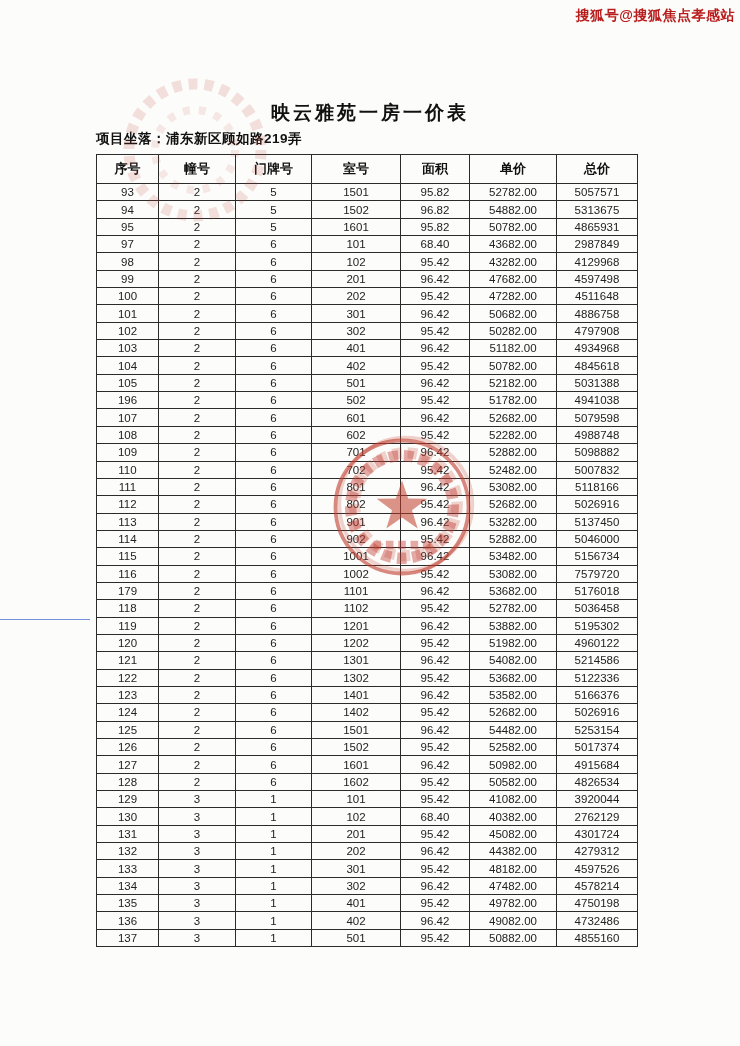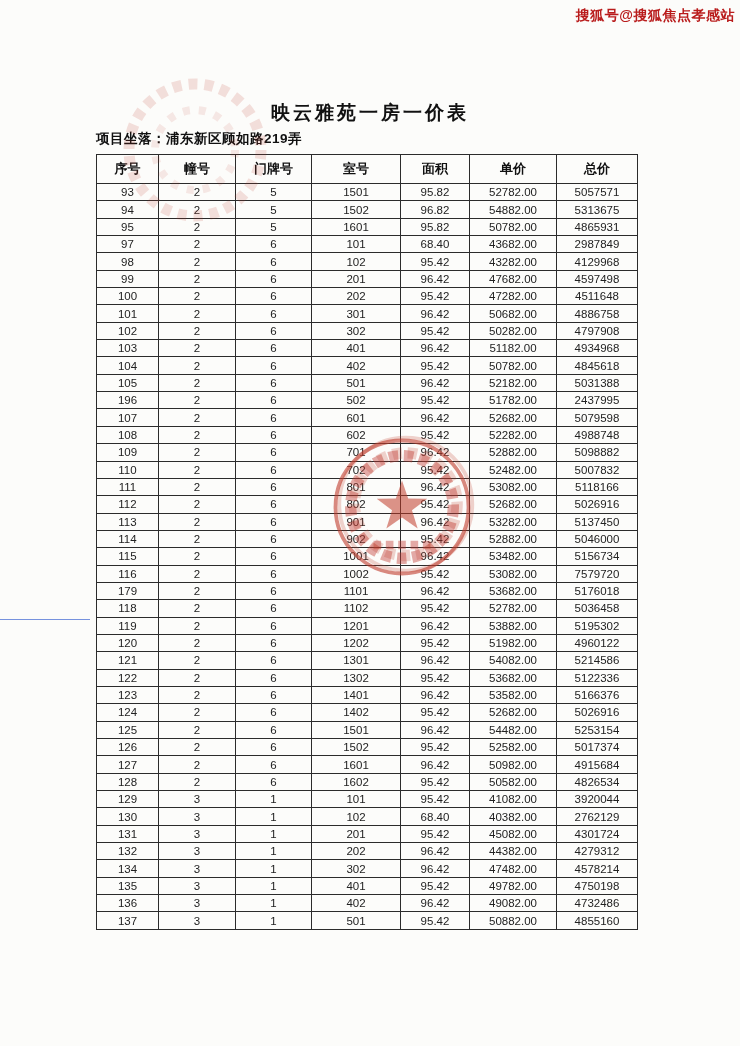--- a/index.html
+++ b/index.html
@@ -192,21 +192,21 @@
           <td>52182.00</td>
           <td>5031388</td>
         </tr>
         <tr>
           <td>196</td>
           <td>2</td>
           <td>6</td>
           <td>502</td>
           <td>95.42</td>
           <td>51782.00</td>
-          <td>2437995</td>
+          <td>4941038</td>
         </tr>
         <tr>
           <td>107</td>
           <td>2</td>
           <td>6</td>
           <td>601</td>
           <td>96.42</td>
           <td>52682.00</td>
           <td>5079598</td>
         </tr>
@@ -427,20 +427,29 @@
           <td>4301724</td>
         </tr>
         <tr>
           <td>132</td>
           <td>3</td>
           <td>1</td>
           <td>202</td>
           <td>96.42</td>
           <td>44382.00</td>
           <td>4279312</td>
+        </tr>
+        <tr>
+          <td>133</td>
+          <td>3</td>
+          <td>1</td>
+          <td>301</td>
+          <td>95.42</td>
+          <td>48182.00</td>
+          <td>4597526</td>
         </tr>
         <tr>
           <td>134</td>
           <td>3</td>
           <td>1</td>
           <td>302</td>
           <td>96.42</td>
           <td>47482.00</td>
           <td>4578214</td>
         </tr>

